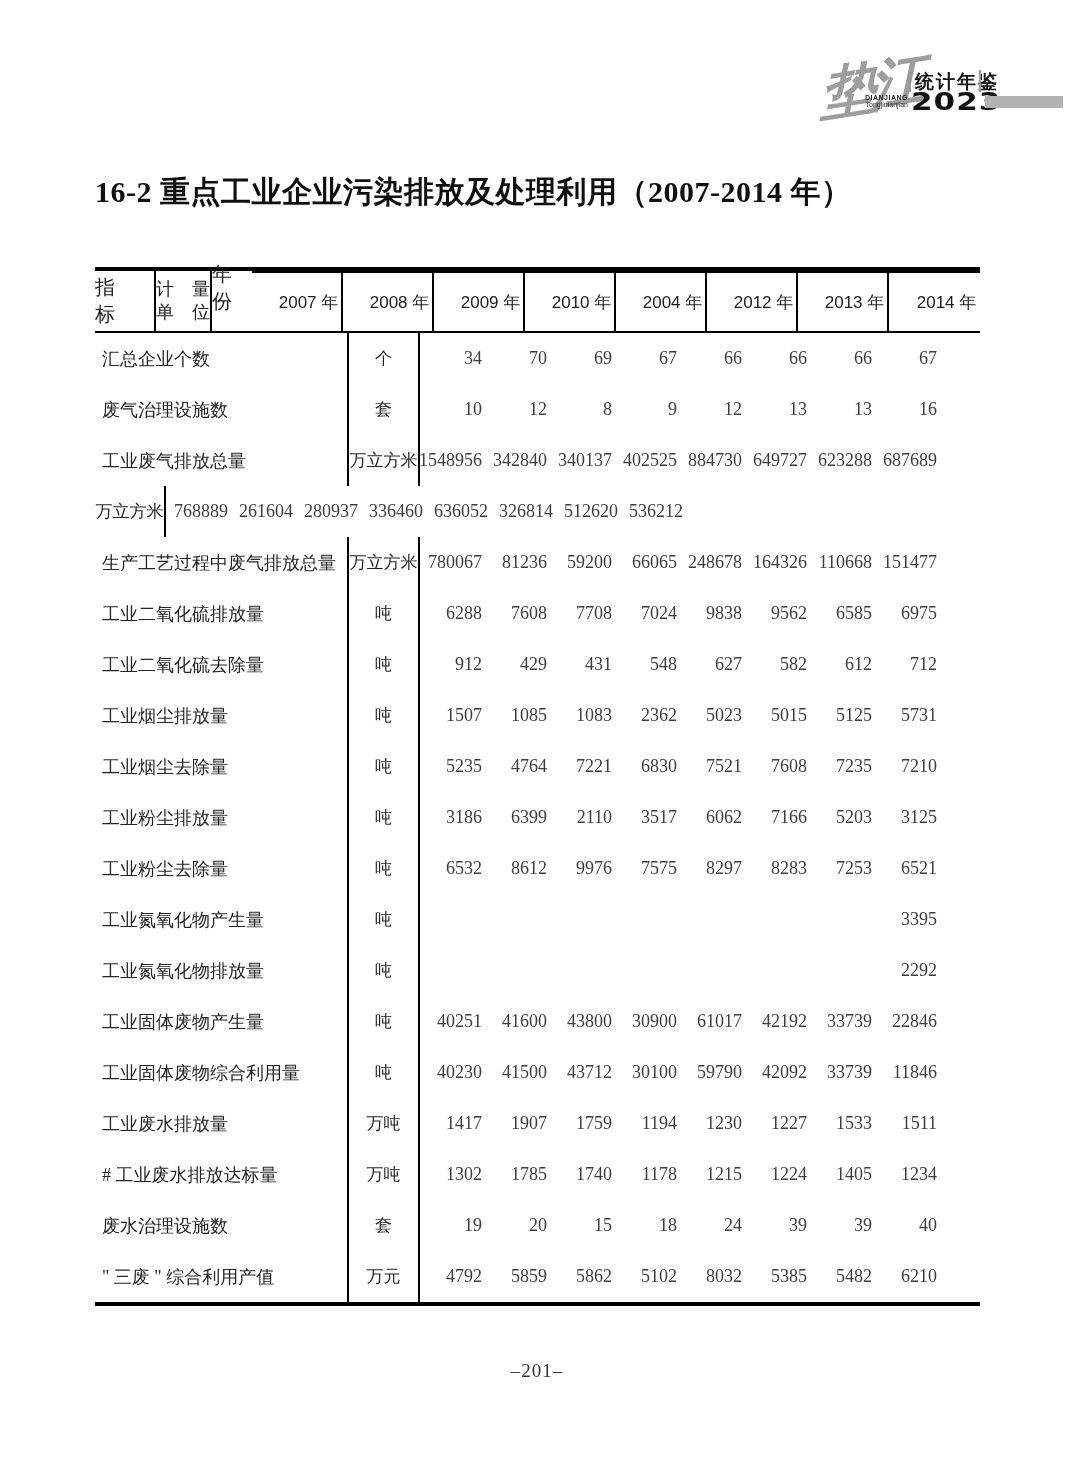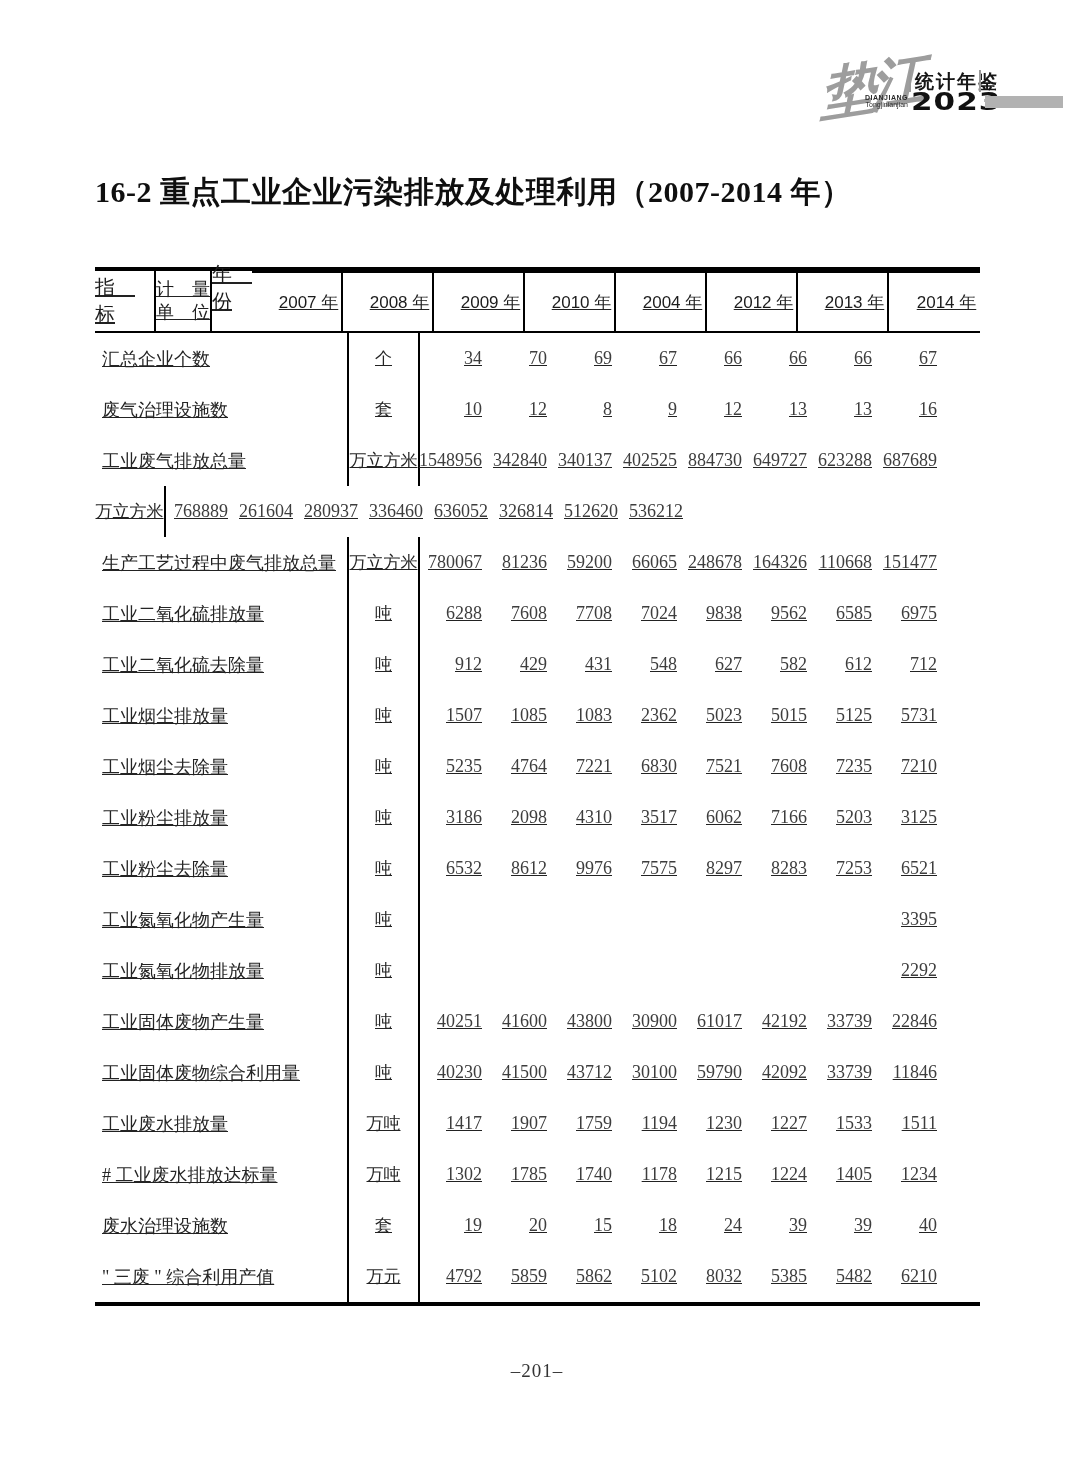--- a/index.html
+++ b/index.html
@@ -43,21 +43,21 @@
     transform:scaleY(.82);transform-origin:top left;
   }
   .logo-bar{position:absolute;left:167px;top:48px;width:78px;height:12px;background:#b2b2b2;}
   
   .doc-title{
     position:absolute;left:95px;top:172px;width:900px;
     font-size:30px;font-weight:bold;color:#0f0f0f;
     letter-spacing:.5px;white-space:nowrap;
   }
   
-  .tbl{position:absolute;left:95px;top:267px;width:885px;text-decoration:underline;}
+  .tbl{position:absolute;left:95px;top:267px;width:885px;}
   .tbl *{box-sizing:border-box;}
   .tbl-header{
     display:flex;height:66px;
     border-top:4px solid #000;border-bottom:2px solid #000;
   }
   .h-indicator{
     width:254px;border-right:2px solid #000;
     display:flex;align-items:center;justify-content:center;
     font-size:20px;color:#1c1c1c;
   }
@@ -268,22 +268,22 @@
             <div class="val-cell">7608</div>
             <div class="val-cell">7235</div>
             <div class="val-cell">7210</div>
           </div>
     </div>
         <div class="trow">
       <div class="c-indicator">工业粉尘排放量</div>
       <div class="c-unit">吨</div>
       <div class="c-values">
             <div class="val-cell">3186</div>
-            <div class="val-cell">2098</div>
-            <div class="val-cell">4310</div>
+            <div class="val-cell">6399</div>
+            <div class="val-cell">2110</div>
             <div class="val-cell">3517</div>
             <div class="val-cell">6062</div>
             <div class="val-cell">7166</div>
             <div class="val-cell">5203</div>
             <div class="val-cell">3125</div>
           </div>
     </div>
         <div class="trow">
       <div class="c-indicator">工业粉尘去除量</div>
       <div class="c-unit">吨</div>

